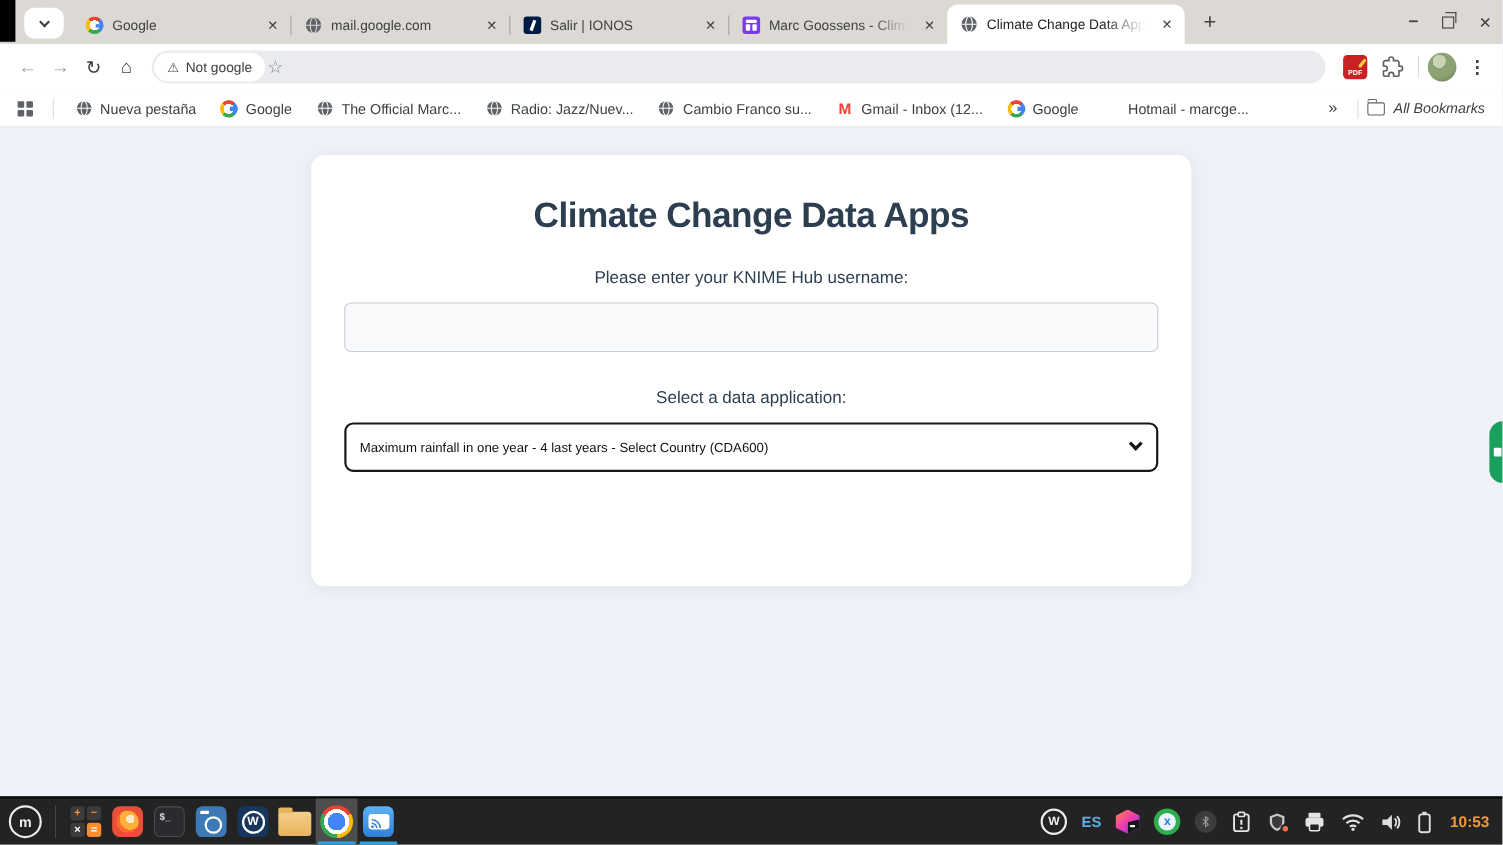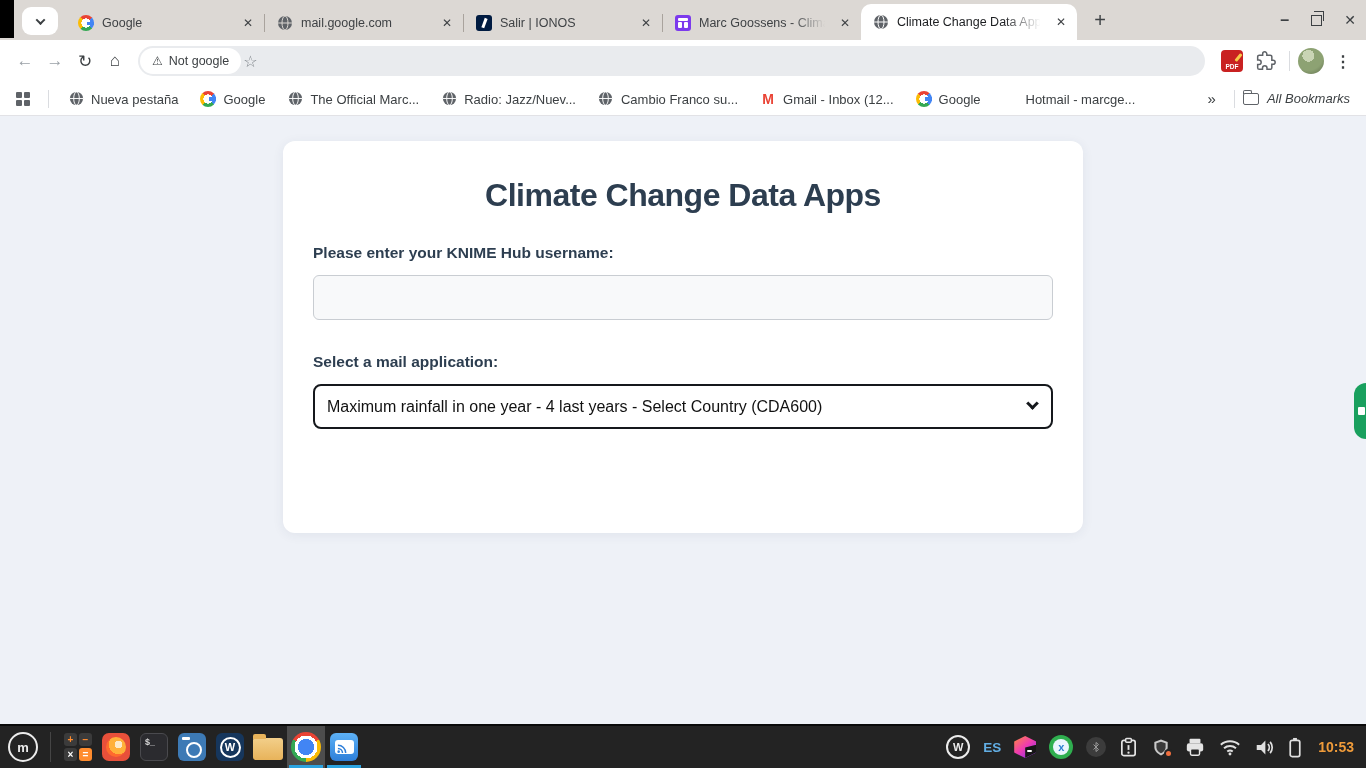--- a/index.html
+++ b/index.html
@@ -76,27 +76,27 @@
   .bm-overflow { font-size:15px; color:#3c4043; margin:0 10px; }
   .bm-folder { width:16px; height:12px; background:transparent; border:1.5px solid #5f6368; border-radius:2px; position:relative; }
   .bm-folder::before { content:''; position:absolute; left:-1px; top:-4px; width:7px; height:3px; border:1.5px solid #5f6368; border-bottom:none; border-radius:2px 2px 0 0; }
   .bm-all { display:flex; align-items:center; gap:8px; margin-right:4px;font-style:italic; }
 
   
   .page { position:absolute; top:117px; left:0; right:0; bottom:44px; background:#eef1f7; }
   .card { position:absolute; left:283px; top:24px; width:800px; height:392px; background:#fff; border-radius:12px;
     box-shadow:0 2px 12px rgba(40,50,80,.07); padding:28px 30px; }
   .card h1 { text-align:center; color:#2d3e50; font-size:32px; font-weight:bold; letter-spacing:-0.5px; margin-top:8px; }
-  .field-label { color:#2d3e50; font-size:15.5px; font-weight:bold; }
+  .field-label { color:#2d3e50; font-size:15.5px; font-weight:normal;text-align:center; }
   .lbl-user { margin-top:30px; }
   .username-input { display:block; width:100%; height:45px; margin-top:13px; background:#f8f9fa; border:1px solid #c9cdd2;
     border-radius:6px; font-size:15px; padding:0 12px; color:#202124; outline:none; }
   .lbl-select { margin-top:33px; }
   .select-wrap { position:relative; margin-top:13px; }
-  .app-select { width:100%; height:45px; border:2px solid #15181c; border-radius:8px; background:#fff; font-size:16px;
+  .app-select { width:100%; height:45px; border:2px solid #15181c; border-radius:8px; background:#fff; font-size:12px;
     color:#111; padding:0 36px 0 12px; appearance:none; -webkit-appearance:none; outline:none;
     font-family:"Liberation Sans", sans-serif; }
   .select-chev { position:absolute; right:16px; top:15px; width:9px; height:9px; border-right:3px solid #15181c; border-bottom:3px solid #15181c; transform:rotate(45deg); pointer-events:none; }
   .run-btn { display:block; margin:32px auto 0; background:#4a8fe0; color:#fff; border:none; border-radius:6px;
     font-size:16px; padding:13px 27px; font-family:"Liberation Sans", sans-serif; }
   .side-widget { position:absolute; right:0; top:266px; width:12px; height:56px; background:#19a05e; border-radius:28px 0 0 28px; }
   .side-widget::after { content:''; position:absolute; left:4px; top:24px; width:7px; height:8px; background:#fff; border-radius:1px; }
 
   
   .taskbar { position:absolute; left:0; right:0; bottom:0; height:44px; background:#232323; border-top:2px solid #0a0a0a;
@@ -325,21 +325,21 @@
     <span class="bm-folder"></span>
     <span>All Bookmarks</span>
   </div>
 </div>
 
 <div class="page">
   <div class="card">
     <h1>Climate Change Data Apps</h1>
     <div class="field-label lbl-user">Please enter your KNIME Hub username:</div>
     <input class="username-input" type="text" value="" style="">
-    <div class="field-label lbl-select">Select a mail application:</div>
+    <div class="field-label lbl-select">Select a data application:</div>
     <div class="select-wrap">
       <select class="app-select">
         <option>Maximum rainfall in one year - 4 last years - Select Country (CDA600)</option>
       </select>
       <span class="select-chev"></span>
     </div>
   </div>
   <div class="side-widget"></div>
 </div>
 

